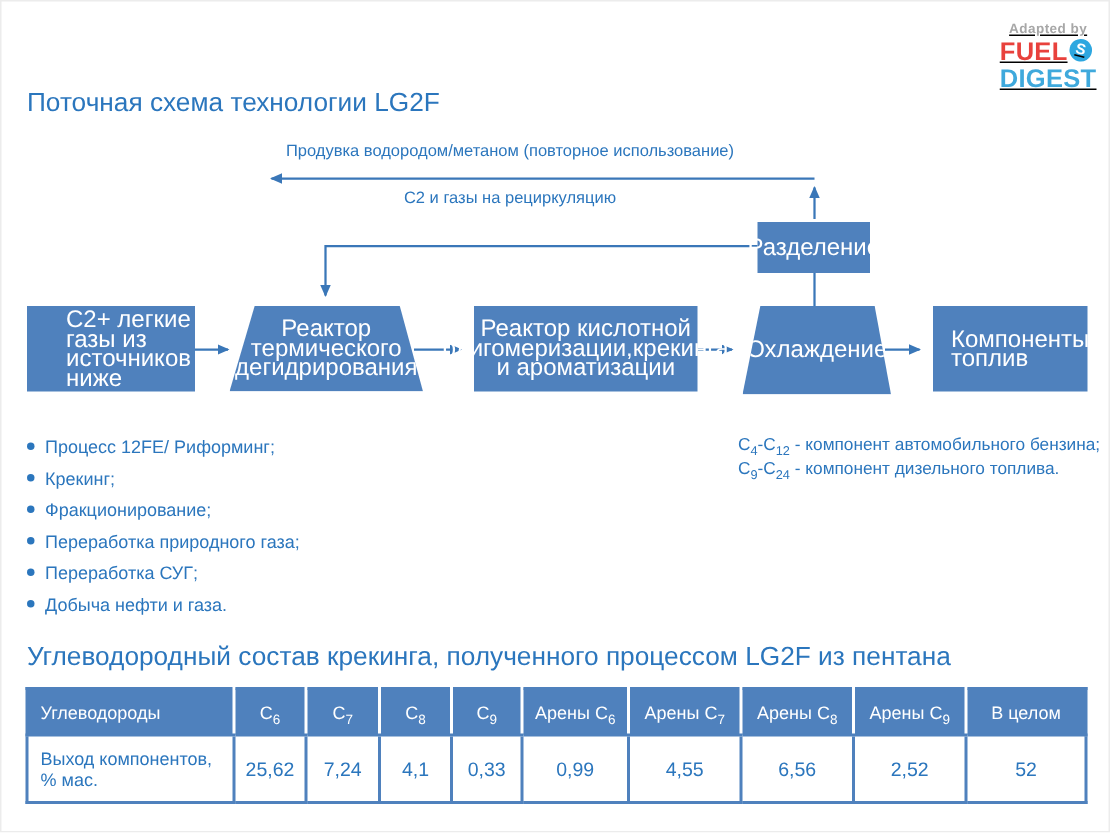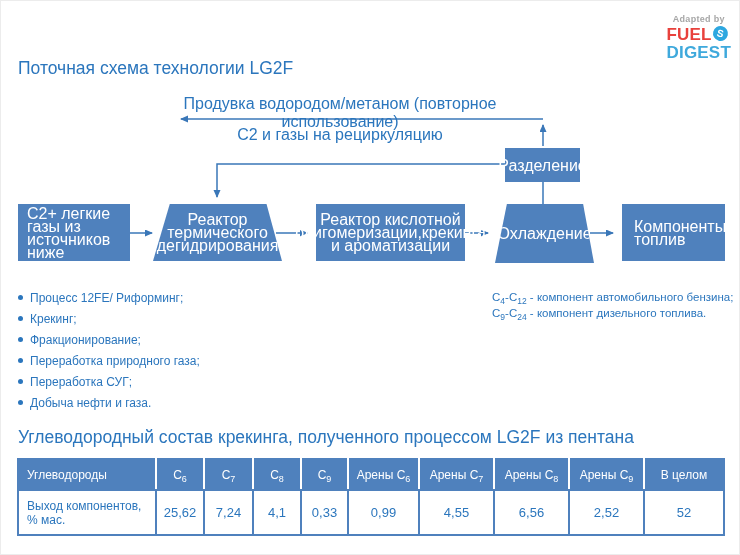--- a/index.html
+++ b/index.html
@@ -2,31 +2,31 @@
 <html><head>
 <meta charset="utf-8">
 <style>
   html,body{margin:0;padding:0;background:#fff;}
   #page{
     position:relative;width:740px;height:555px;background:#ffffff;
     font-family:"Liberation Sans","DejaVu Sans",sans-serif;overflow:hidden;
     box-shadow:inset 0 0 0 1px #ececec;
   }
   
-  .logo{position:absolute;top:15px;right:9px;text-align:center;line-height:1;}
+  .logo{position:absolute;top:15px;right:9px;text-align:center;line-height:1;text-decoration:underline;}
   .logo .adapted{font-size:9px;font-weight:bold;color:#a7a7a7;letter-spacing:.3px;margin-bottom:2px;}
   .logo .l1{font-size:17px;font-weight:bold;color:#e8413c;letter-spacing:.2px;display:flex;justify-content:flex-start;}
   .logo .l2{font-size:17px;font-weight:bold;color:#3fa9dc;letter-spacing:.2px;text-align:left;margin-top:1px;}
   .logo .sicon{display:inline-flex;width:15px;height:15px;border-radius:50%;background:#2da7e0;color:#fff;
     font-size:10px;font-weight:bold;align-items:center;justify-content:center;margin-left:1px;transform:rotate(14deg);}
   
   .h1{position:absolute;left:18px;top:58px;font-size:17.5px;color:#2b76bd;}
   .h2{position:absolute;left:18px;top:427px;font-size:17.5px;color:#2b76bd;}
   
-  .dg-label{position:absolute;left:150px;width:380px;text-align:center;font-size:16px;color:#2b76bd;}
+  .dg-label{position:absolute;left:150px;width:380px;text-align:center;font-size:11px;color:#2b76bd;}
   .node{position:absolute;background:#4f81bd;color:#fff;font-size:16px;line-height:13px;
     display:flex;align-items:center;justify-content:center;text-align:center;}
   .node.left{justify-content:flex-start;text-align:left;}
   #svg-connectors{position:absolute;left:0;top:0;pointer-events:none;}
   
   .bullets{position:absolute;left:18px;top:287px;}
   .bullet-item{display:flex;align-items:center;height:21px;font-size:12px;color:#2b76bd;}
   .bullet-item .dot{width:5px;height:5px;border-radius:50%;background:#2b76bd;margin-right:7px;flex:0 0 auto;}
   
   .notes{position:absolute;left:492px;top:289px;font-size:11.5px;color:#2b76bd;line-height:16px;}
@@ -73,21 +73,21 @@
       <path d="M130,233 H152" marker-end="url(#arr)"></path>
       <path d="M276,233 H307" marker-end="url(#arr)"></path>
       <path d="M465,233 H488" marker-end="url(#arr)"></path>
       <path d="M590,233 H613" marker-end="url(#arr)"></path>
     </g>
   </svg>
 
   <div class="dg-label" style="top:95px;">Продувка водородом/метаном (повторное использование)</div>
   <div class="dg-label" style="top:126px;text-align:center;">С2 и газы на рециркуляцию</div>
 
-  <div class="node left" style="left:18px;top:204px;width:112px;height:57px;padding-left:9px;box-sizing:border-box;">С2+ легкие газы из источников ниже</div>
+  <div class="node left" style="left:18px;top:204px;width:112px;height:57px;padding-left:26px;box-sizing:border-box;">С2+ легкие газы из источников ниже</div>
   <div class="node" style="left:153px;top:204px;width:129px;height:57px;clip-path:polygon(13% 0%,88% 0%,100% 100%,0% 100%);padding:0 14px;box-sizing:border-box;">Реактор термического дегидрирования</div>
   <div class="node" style="left:316px;top:204px;width:149px;height:57px;padding:0 3px;box-sizing:border-box;">Реактор кислотной олигомеризации,крекинга и ароматизации</div>
   <div class="node" style="left:505px;top:148px;width:75px;height:34px;">Разделение</div>
   <div class="node" style="left:495px;top:204px;width:99px;height:59px;clip-path:polygon(12% 0%,89% 0%,100% 100%,0% 100%);">Охлаждение</div>
   <div class="node left" style="left:622px;top:204px;width:103px;height:57px;padding-left:12px;box-sizing:border-box;">Компоненты топлив</div>
 
   <div class="bullets">
     <div class="bullet-item">
         <span class="dot"></span>
         <span>Процесс 12FE/ Риформинг;</span>

